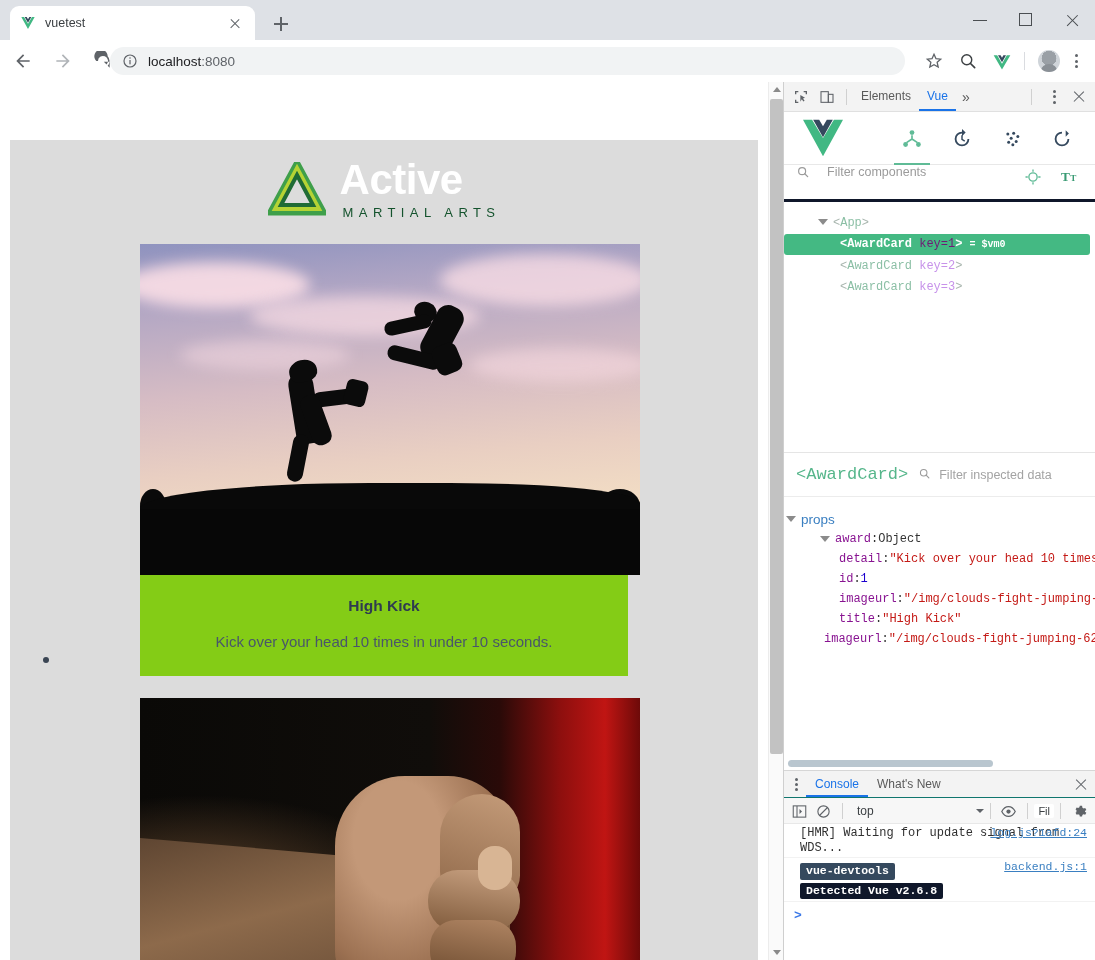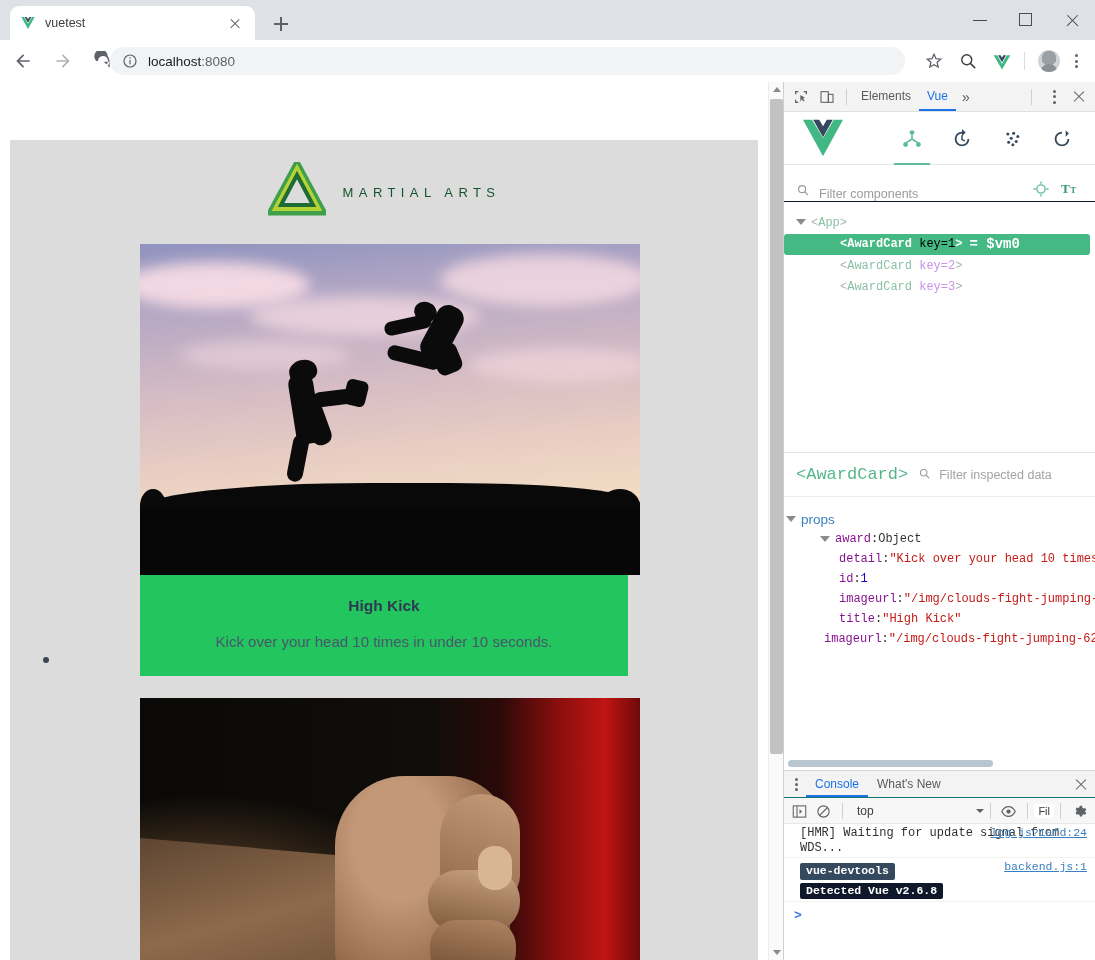--- a/index.html
+++ b/index.html
@@ -80,21 +80,21 @@
   .container { position:absolute; left:10px; top:58px; width:748px; background:#dcdcdc; padding-bottom:40px; min-height:820px; }
 
   .logo-wrap { height:84px; display:flex; align-items:center; justify-content:center; padding-top:16px; }
   .logo { display:flex; align-items:center; }
   .logo-mark { width:58px; height:56px; margin-right:14px; }
   .logo-text { display:flex; flex-direction:column; }
   .logo-title { font-size:42px; font-weight:bold; color:#fff; line-height:0.96; letter-spacing:-0.5px; }
   .logo-sub { font-size:13px; color:#14532d; letter-spacing:5.4px; margin-top:4px; margin-left:3px; }
 
   .cards { margin-top:20px; }
-  .card { width:488px; margin:0 auto 22px; background:#22c55e; }
+  .card { width:488px; margin:0 auto 22px; background:#84cc16; }
   .card-img { width:500px; height:331px; position:relative; overflow:hidden; background:#111; }
   .card-body { padding:22px 16px 26px; text-align:center; }
   .card-title { font-size:15.5px; font-weight:bold; color:#2f3b50; }
   .card-text { font-size:15px; color:#49566b; margin-top:18px; }
   .bullet { position:absolute; left:43px; top:575px; width:6px; height:6px; border-radius:50%; background:#3a4553; }
 
   
   .kick-sky { position:absolute; inset:0;
     background:linear-gradient(175deg,#8f93bf 0%, #b3a7c4 18%, #d6bcc4 42%, #e9cfc2 63%, #f2ddc4 80%, #efe0c0 100%); }
   .cloud { position:absolute; border-radius:50%; filter:blur(7px); background:rgba(255,226,232,0.85); }
@@ -123,33 +123,33 @@
   .dt-x { width:24px; height:24px; position:relative; }
   .dt-x::before,.dt-x::after { content:""; position:absolute; left:5px; top:11.5px; width:14px; height:1.3px; background:#5f6368; }
   .dt-x::before{transform:rotate(45deg);} .dt-x::after{transform:rotate(-45deg);}
 
   .vue-bar { height:53px; background:#fff; border-bottom:1px solid #e8e8e8; display:flex; align-items:center; position:relative; }
   .vue-logo { width:46px; height:40px; margin-left:16px; }
   .vue-tabs { position:absolute; right:8px; top:0; height:53px; display:flex; align-items:center; }
   .vtab { width:50px; height:53px; position:relative; display:flex; align-items:center; justify-content:center; }
   .vtab.active::after { content:""; position:absolute; left:7px; bottom:0; width:36px; height:2.5px; background:#5fbb96; }
 
-  .filter-row { height:37px; border-bottom:1px solid #0f172a; display:flex; align-items:flex-end; padding:0 12px; }
+  .filter-row { height:37px; border-bottom:3px solid #0f172a; display:flex; align-items:flex-start; padding:0 12px;gap:8px; }
   .filter-input { flex:1; font-size:12.5px; color:#9b9b9b; margin-left:9px; }
   .fr-icon { width:24px; height:24px; position:relative; margin-left:6px; }
 
   .tree-panel { flex:none; height:250px; background:#fff; padding:10px 0 0 0; overflow:hidden; position:relative; }
   .trow { height:21.5px; display:flex; align-items:center; font-family:"Liberation Mono", monospace; font-size:12px; white-space:nowrap; }
   .tri { width:10px; height:10px; position:relative; margin-right:5px; flex:none; }
   .tri i { position:absolute; left:0; top:1.5px; width:0;height:0; border-left:5px solid transparent; border-right:5px solid transparent; border-top:6px solid #8b8b8b; }
   .tag { color:#a8b5ae; }
   .tag .nm { color:#8bbfa5; }
   .trow.selected { background:#44b983; border-radius:3px; margin-right:5px; }
   .trow.selected .tag, .trow.selected .tag .nm { color:#fff; font-weight:bold; }
-  .trow.selected .key { color:#000000; font-weight:normal; }
+  .trow.selected .key { color:#701a75; font-weight:normal; }
   .trow.selected .vm { color:#fff; font-weight:bold; }
   .key { color:#c792ea; }
 
   .insp-head { height:44px; border-top:1px solid #e5e5e5; display:flex; align-items:center; padding:0 12px; background:#fff; }
   .insp-title { font-size:17px; color:#56b68b; font-family:"Liberation Mono", monospace; }
   .insp-filter { font-size:12.5px; color:#a3a3a3; margin-left:8px; }
   .insp-body { flex:1; background:#fff; border-top:1px solid #ececec; padding:12px 0 0 0; overflow:hidden; position:relative; }
   .prow { height:20px; display:flex; align-items:center; font-family:"Liberation Mono", monospace; font-size:12px; white-space:nowrap; }
   .prow .lbl { color:#881391; }
   .prow .str { color:#c41a16; }
@@ -270,20 +270,21 @@
         <div class="logo-wrap">
           <div class="logo">
             <span class="logo-mark">
               <svg width="58" height="56" viewBox="0 0 58 56">
                 <path d="M29 2 L55 50 L3 50 Z" fill="none" stroke="#3f9f4a" stroke-width="7"></path>
                 <path d="M29 6 L51 47 L7 47 Z" fill="none" stroke="#b5d334" stroke-width="4"></path>
                 <path d="M29 13 L45 43 L13 43 Z" fill="none" stroke="#1f6b35" stroke-width="4"></path>
               </svg>
             </span>
             <span class="logo-text">
+              <span class="logo-title">Active</span>
               <span class="logo-sub">MARTIAL ARTS</span>
             </span>
           </div>
         </div>
 
         <div class="cards">
 
           <div class="card">
             <div class="card-img">
               <div class="kick-sky"></div>
@@ -436,29 +437,29 @@
       </span>
       <span class="fr-icon">
         <svg width="20" height="18" viewBox="0 0 24 20" style="position:absolute;left:2px;top:3px">
             <text x="0" y="15" font-family="Liberation Serif, serif" font-size="16" font-weight="bold" fill="#3a9b74">T</text>
             <text x="11" y="15" font-family="Liberation Serif, serif" font-size="11" font-weight="bold" fill="#3a9b74">T</text>
           </svg>
       </span>
     </div>
 
     <div class="tree-panel">
-      <div class="trow" style="padding-left:12px">
+      <div class="trow" style="padding-left:34px">
         <span class="tri">
             <i></i>
           </span>
         <span class="tag">&lt;<span class="nm">App</span>&gt;</span>
       </div>
       <div class="trow selected" style="padding-left:56px">
         <span class="tag">&lt;<span class="nm">AwardCard</span>&nbsp;<span class="key">key=1</span>&gt;</span>
-        <span class="vm" style="margin-left:7px;font-size:14px">= $vm0</span>
+        <span class="vm" style="margin-left:7px;font-size:10px">= $vm0</span>
       </div>
       <div class="trow" style="padding-left:56px">
         <span class="tag">&lt;<span class="nm">AwardCard</span>&nbsp;<span class="key">key=2</span>&gt;</span>
       </div>
       <div class="trow" style="padding-left:56px">
         <span class="tag">&lt;<span class="nm">AwardCard</span>&nbsp;<span class="key">key=3</span>&gt;</span>
       </div>
     </div>
 
     <div class="insp-head">

